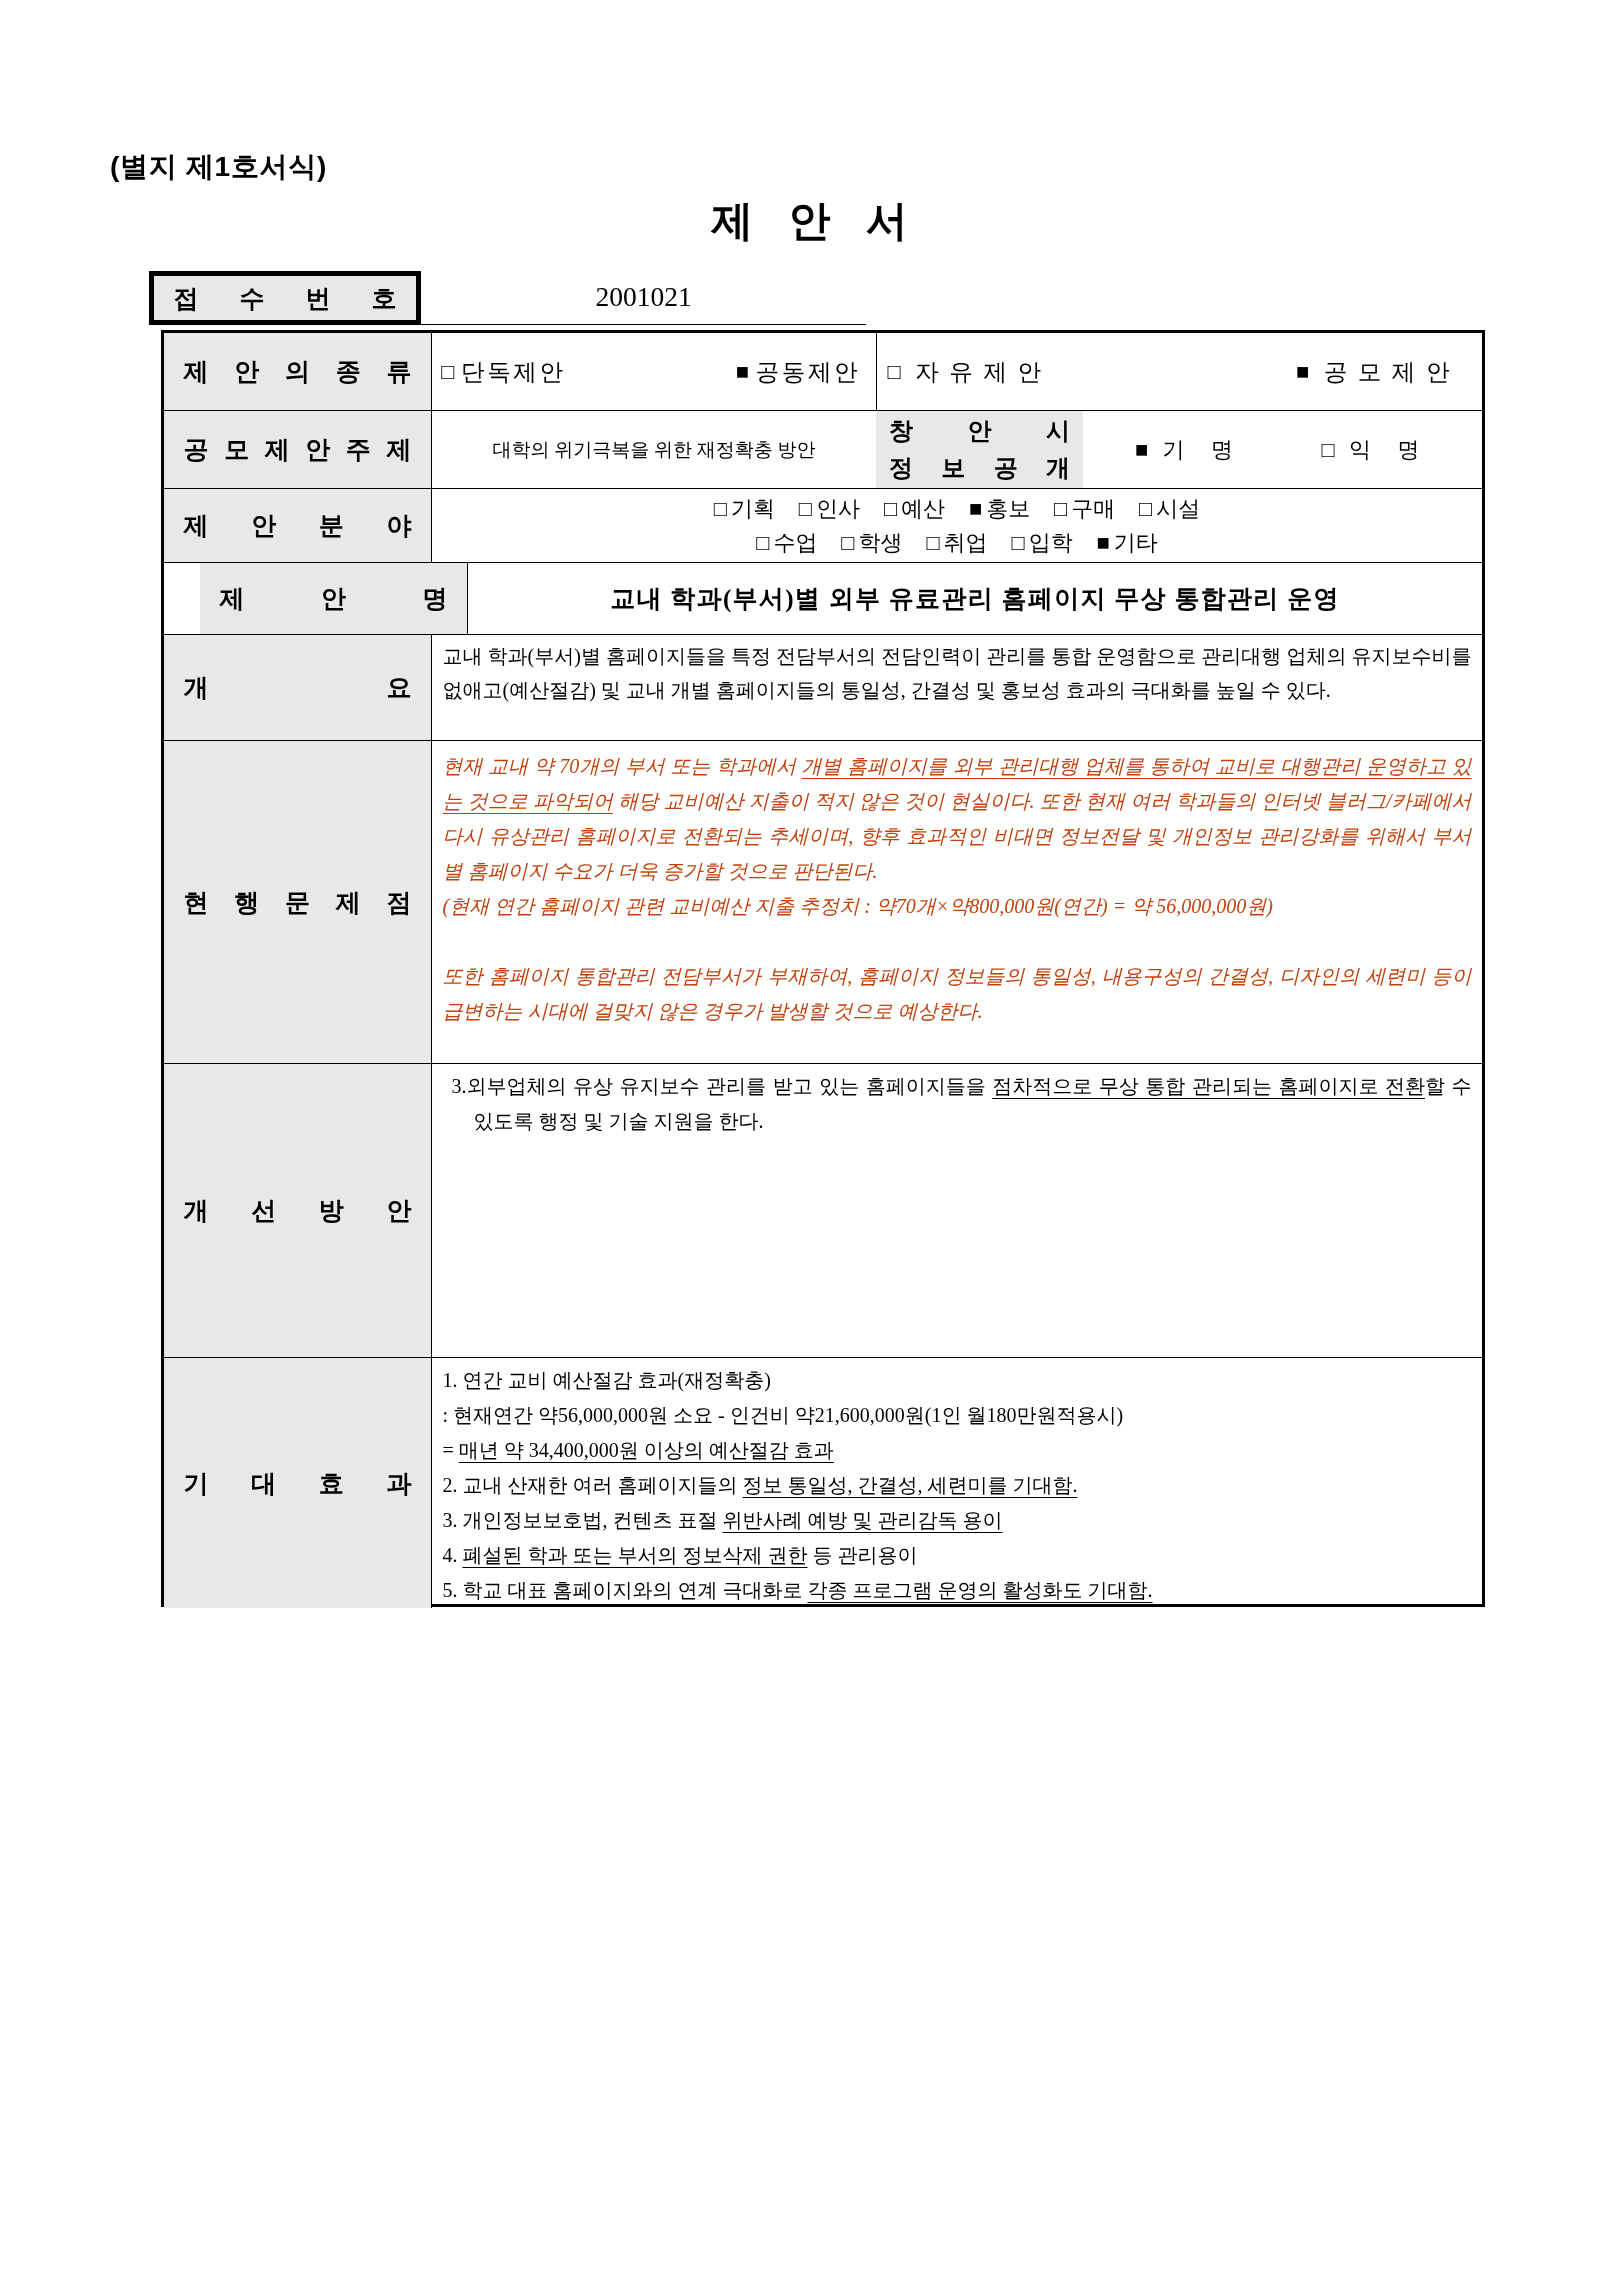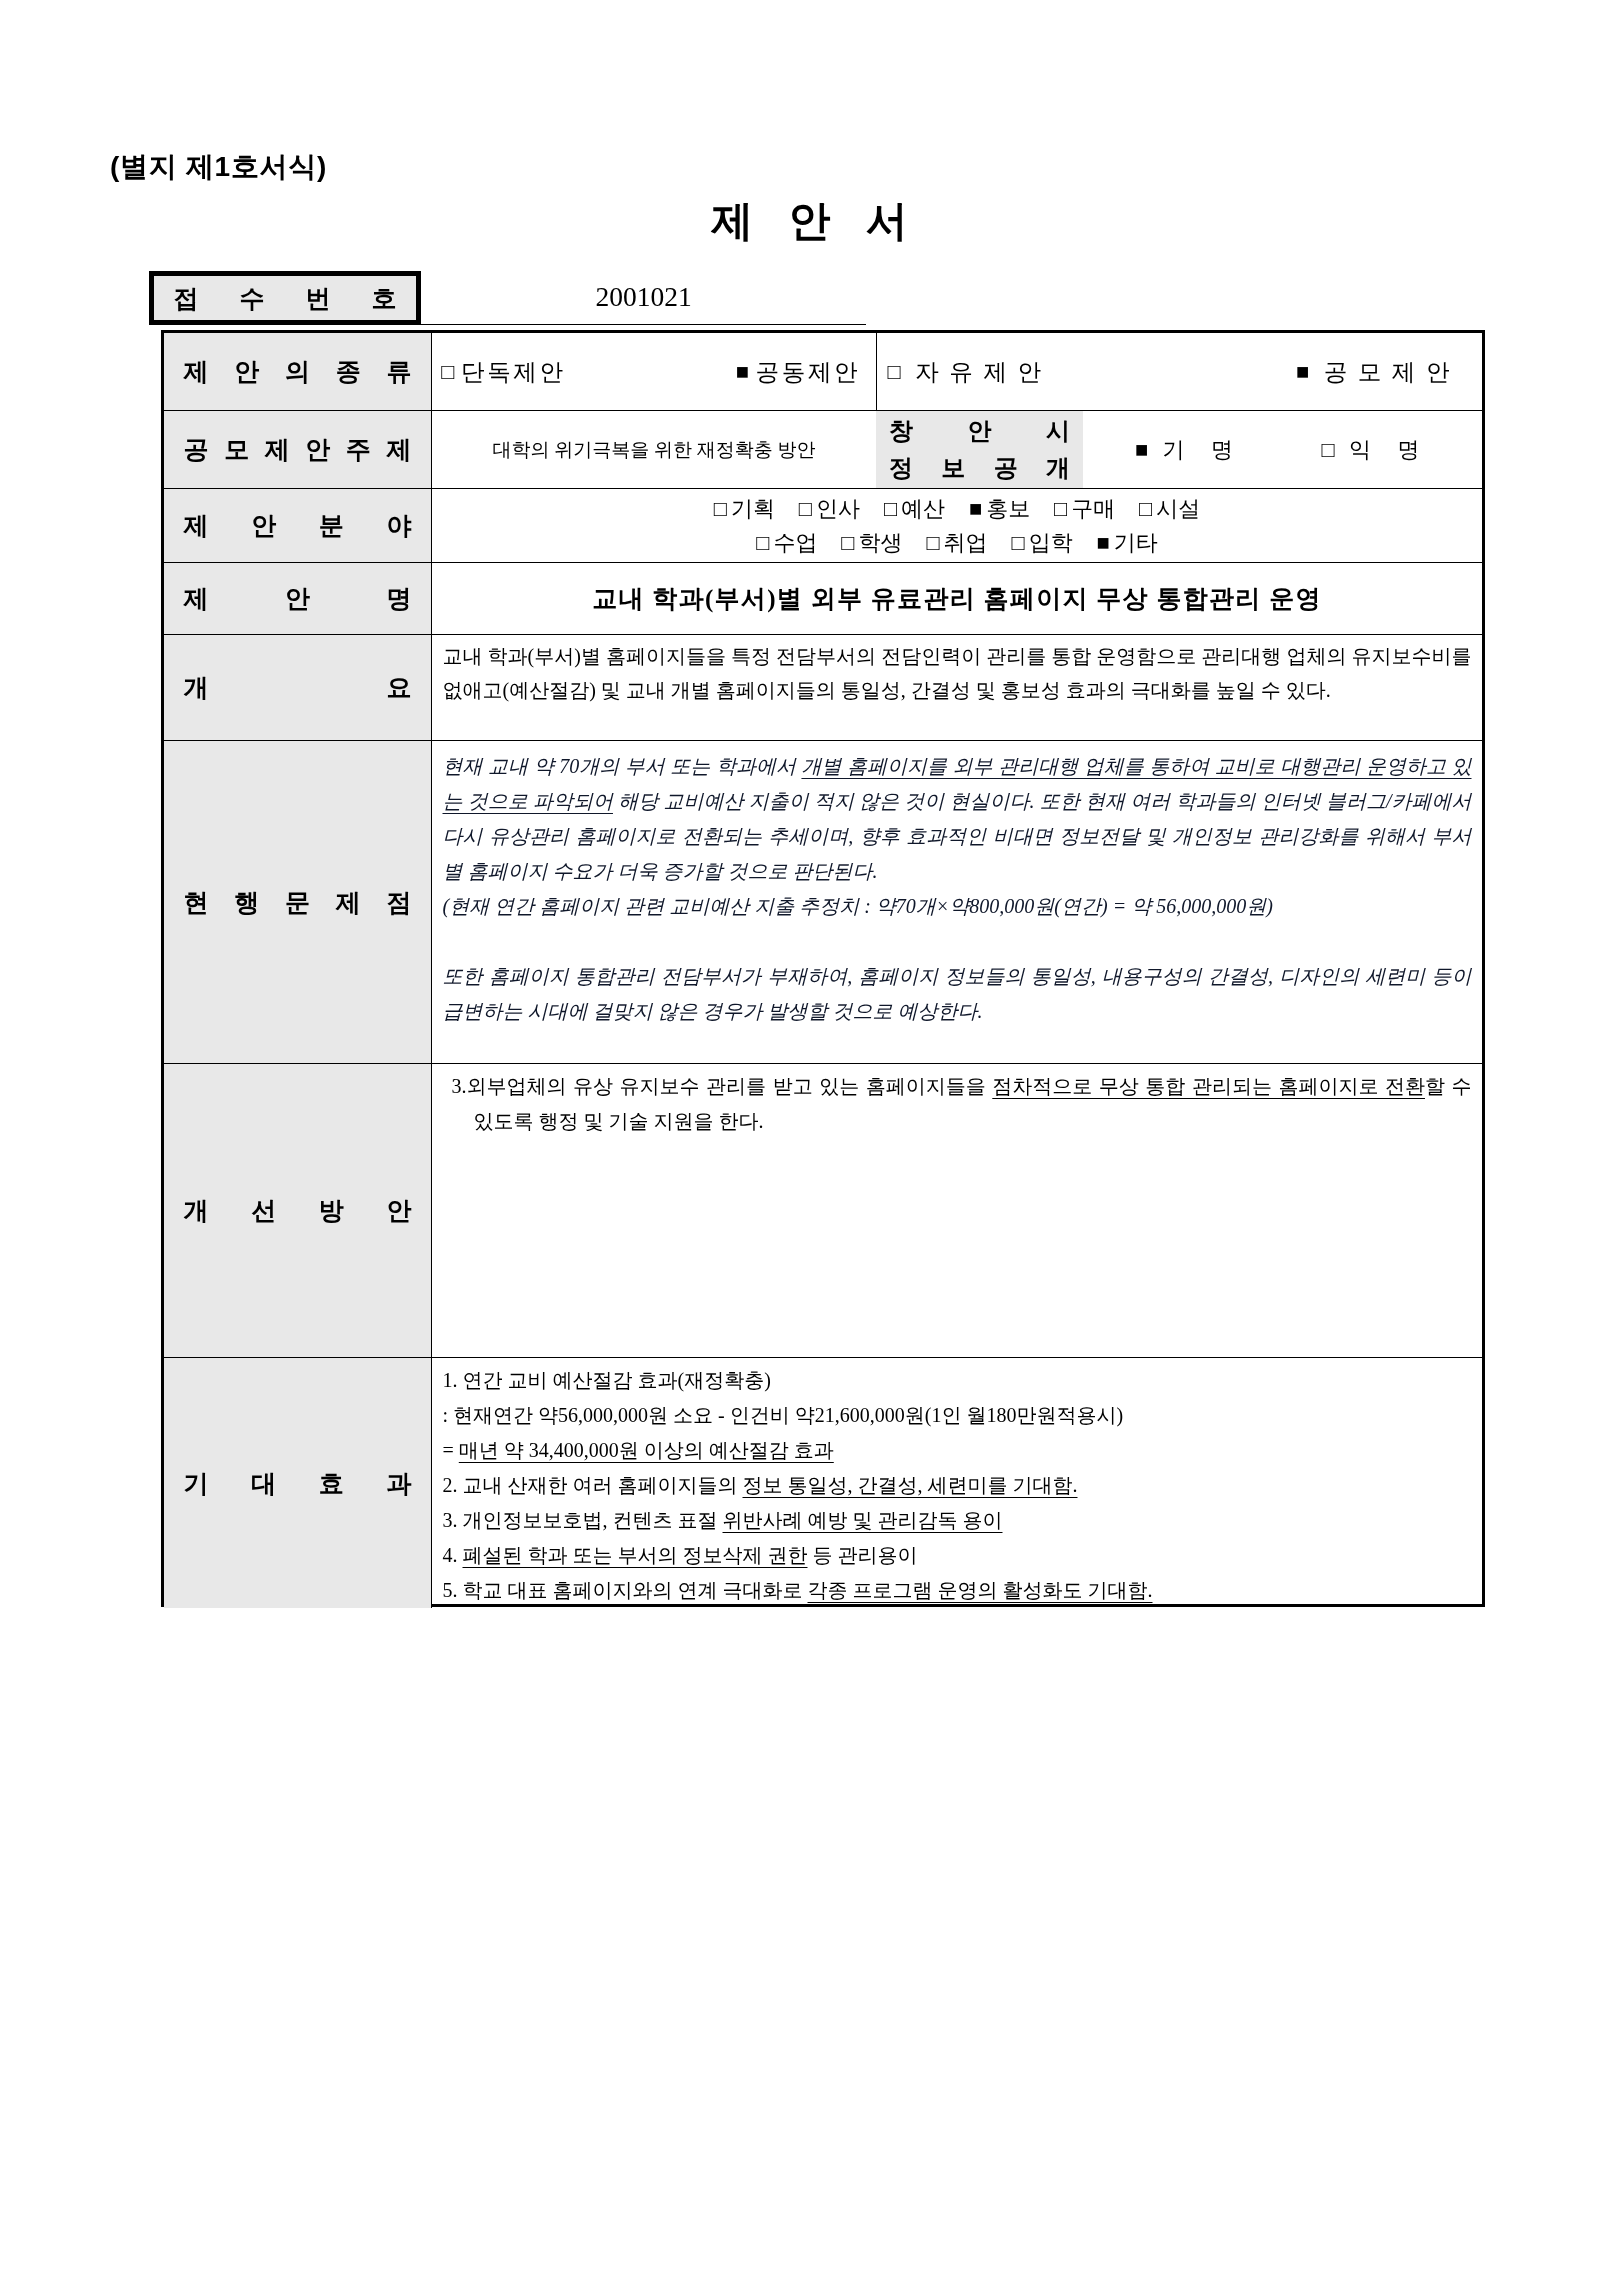--- a/index.html
+++ b/index.html
@@ -35,21 +35,21 @@
   .row{display:flex;box-sizing:border-box;flex:0 0 auto;overflow:hidden;}
   .row + .row{border-top:1.3px solid #000;}
   .lbl{
     flex:0 0 268px;box-sizing:border-box;background:#e8e8e8;border-right:1.3px solid #000;
     display:flex;align-items:center;
   }
   .cell{box-sizing:border-box;display:flex;align-items:center;}
   .grow{flex:1 1 auto;}
   
   .r-type{height:77px;} .r-topic{height:78px;} .r-field{height:74px;}
-  .r-name{height:72px;} .r-ov{height:106px;} .r-prob{height:323px;}
+  .r-name{height:72px;padding-left:36px;} .r-ov{height:106px;} .r-prob{height:323px;}
   .r-imp{height:294px;} .r-eff{height:251px;}
   
   .typeA{flex:0 0 444px;padding:0 15.7px 0 9.2px;justify-content:space-between;font-size:23.6px;}
   .typeB{flex:1 1 auto;border-left:1.3px solid #000;padding:0 22px 0 10.5px;justify-content:space-between;font-size:23.6px;}
   .opt{white-space:nowrap;display:inline-flex;align-items:center;}
   .cb{font-size:22px;margin-right:3.9px;line-height:1;}
   .ls1{letter-spacing:2.6px;} .ls2{letter-spacing:10.5px;}
   
   .topic-cell{flex:0 0 444px;justify-content:center;font-size:19px;letter-spacing:0px;}
   .disc-cell{flex:0 0 207px;background:#e8e8e8;flex-direction:column;justify-content:center;}
@@ -59,21 +59,21 @@
   
   .fields-cell{flex:1 1 auto;flex-direction:column;justify-content:center;font-size:22px;}
   .fields-line{text-align:center;line-height:34px;width:100%;}
   .fields-line .opt{margin:0 9.2px;}
   
   .name-cell{flex:1 1 auto;justify-content:center;font-weight:bold;font-size:25px;letter-spacing:1.3px;}
   
   .txt{flex:1 1 auto;display:block;padding:2.6px 10.5px 0 10.5px;font-size:20px;}
   .r-ov .txt{line-height:34px;text-align:justify;padding-top:3.9px;}
   .r-prob .txt{
-    line-height:35px;color:#0f172a;font-style:italic;text-align:justify;padding-top:7.9px;
+    line-height:35px;color:#c2410c;font-style:italic;text-align:justify;padding-top:7.9px;
   }
   .r-prob .p3{margin-top:35px;}
   .r-imp .txt{line-height:35px;padding-top:5.2px;}
   .imp-item{padding-left:31px;text-indent:-22px;text-align:justify;}
   .r-eff .txt{line-height:35px;padding-top:5.2px;}
   .u{text-decoration:underline;text-underline-offset:5.2px;text-decoration-thickness:1.3px;text-align:right;}
   p{margin:0;}
 </style>
 </head>
 <body>

